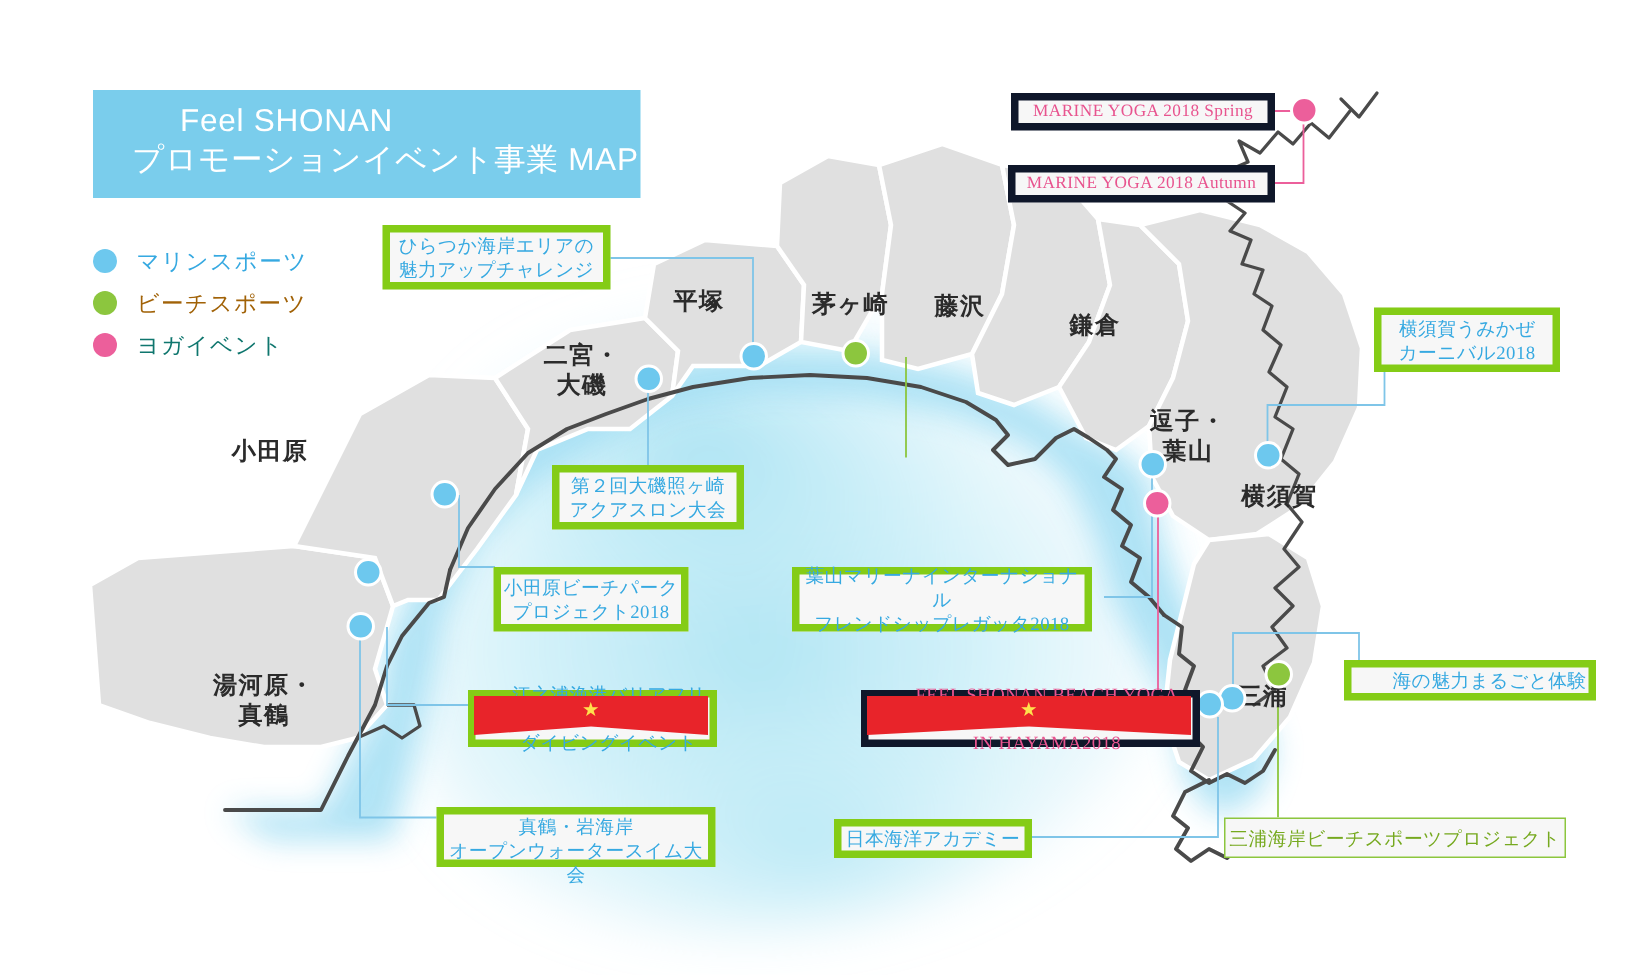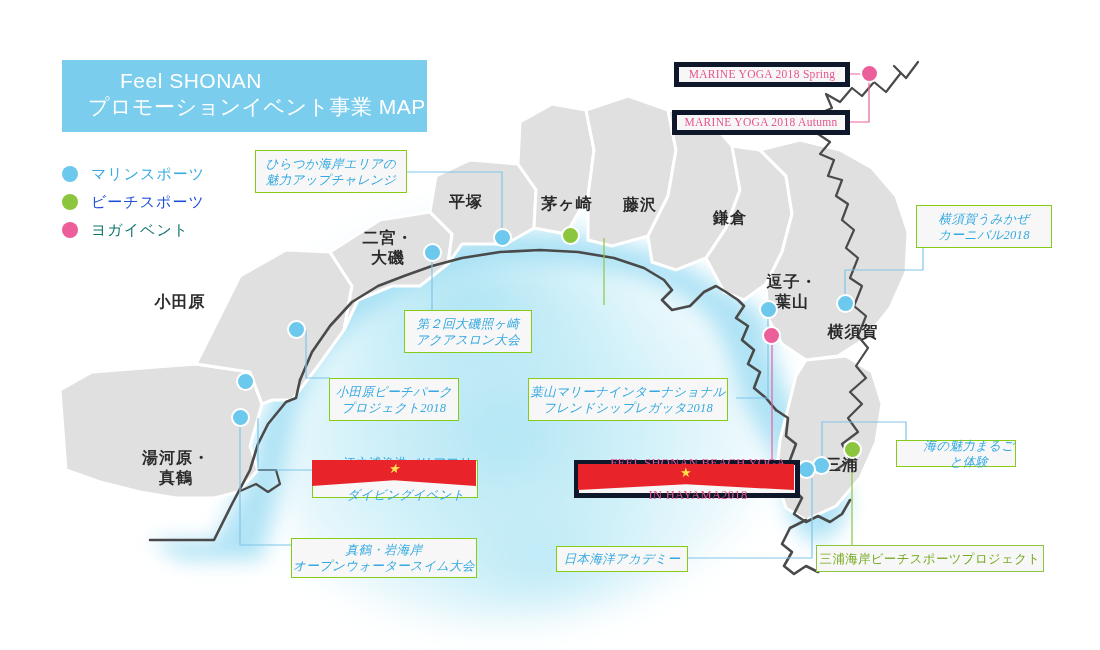--- a/index.html
+++ b/index.html
@@ -27,21 +27,21 @@
   .legend-dot{width:16px;height:16px;border-radius:50%;margin-right:13px;flex:none;}
   .legend-label{font-size:15px;letter-spacing:1px;}
 
   
   .callout{
     position:absolute;background:#F7F7F7;box-sizing:border-box;
     display:flex;align-items:center;justify-content:center;text-align:center;
     font-family:"Liberation Serif","DejaVu Serif",serif;
     line-height:1.28;letter-spacing:.3px;
   }
-  .c-blue{border:1px solid #84cc16;color:#36A9E1;font-style:italic;}
+  .c-blue{border:5px solid #84cc16;color:#36A9E1;}
   .c-green{border:1px solid #8CC63E;color:#76A91F;}
   .c-pink{border:5px solid #0f172a;color:#E8548F;margin-left:48px;}
   .callout span{display:block;width:100%;}
 
   
   .ribbon{
     position:absolute;left:-1px;top:-1px;width:23px;height:26px;
     background:#E8242A;
     clip-path:polygon(0 0,100% 0,100% 100%,50% 78%,0 100%);
     display:flex;align-items:flex-start;justify-content:center;
@@ -217,21 +217,21 @@
     <div class="title-l2">プロモーションイベント事業 MAP</div>
   </div>
 
   <div class="legend">
     <div class="legend-row">
       <span class="legend-dot" style="background:#6DC8EE"></span>
       <span class="legend-label" style="color:#36A9E1">マリンスポーツ</span>
     </div>
     <div class="legend-row">
       <span class="legend-dot" style="background:#8CC63E"></span>
-      <span class="legend-label" style="color:#1d4ed8">ビーチスポーツ</span>
+      <span class="legend-label" style="color:#a16207">ビーチスポーツ</span>
     </div>
     <div class="legend-row">
       <span class="legend-dot" style="background:#EC5F9B"></span>
       <span class="legend-label" style="color:#0f766e">ヨガイベント</span>
     </div>
   </div>
 
   <div class="place" style="left:140px;top:292px;width:80px;">小田原</div>
   <div class="place" style="left:348px;top:228px;width:80px;">二宮・
 大磯</div>
@@ -266,26 +266,26 @@
 
   <div class="callout c-pink" style="left:624px;top:110px;width:178px;height:25px;font-size:11.5px;">
     <span>MARINE YOGA 2018 Autumn</span>
   </div>
 
   <div class="callout c-blue" style="left:255px;top:150px;width:152px;height:43px;font-size:12.5px;flex-direction:column;">
     <span>ひらつか海岸エリアの</span>
     <span>魅力アップチャレンジ</span>
   </div>
 
-  <div class="callout c-blue" style="left:916px;top:205px;width:136px;height:43px;font-size:12.5px;flex-direction:column;">
+  <div class="callout c-blue" style="left:916px;top:205px;width:124px;height:43px;font-size:12.5px;flex-direction:column;">
     <span>横須賀うみかぜ</span>
     <span>カーニバル2018</span>
   </div>
 
-  <div class="callout c-blue" style="left:368px;top:310px;width:128px;height:43px;font-size:12.5px;flex-direction:column;margin-left:36px;">
+  <div class="callout c-blue" style="left:368px;top:310px;width:128px;height:43px;font-size:12.5px;flex-direction:column;">
     <span>第２回大磯照ヶ崎</span>
     <span>アクアスロン大会</span>
   </div>
 
 
   <div class="callout c-blue" style="left:329px;top:378px;width:130px;height:43px;font-size:12.5px;flex-direction:column;">
     <span>小田原ビーチパーク</span>
     <span>プロジェクト2018</span>
   </div>
 
@@ -303,25 +303,25 @@
   </div>
 
   <div class="callout c-pink has-ribbon" style="left:526px;top:460px;width:226px;height:38px;font-size:12.5px;flex-direction:column;">
     <span class="ribbon pinkstar">
       <span class="star">★</span>
     </span>
     <span>FEEL SHONAN BEACH YOGA WEEK</span>
     <span>IN HAYAMA2018</span>
   </div>
 
-  <div class="callout c-blue" style="left:896px;top:440px;width:120px;height:27px;font-size:12.5px;padding-left:26px;">
+  <div class="callout c-blue" style="left:896px;top:440px;width:168px;height:27px;font-size:12.5px;padding-left:26px;">
     <span>海の魅力まるごと体験</span>
   </div>
 
-  <div class="callout c-blue" style="left:291px;top:538px;width:186px;height:40px;font-size:12.5px;flex-direction:column;">
+  <div class="callout c-blue" style="left:291px;top:538px;width:186px;height:40px;font-size:12.5px;flex-direction:column;justify-content:space-between;">
     <span>真鶴・岩海岸</span>
     <span>オープンウォータースイム大会</span>
   </div>
 
   <div class="callout c-blue" style="left:556px;top:546px;width:132px;height:26px;font-size:12.5px;">
     <span>日本海洋アカデミー</span>
   </div>
 
   <div class="callout c-green" style="left:816px;top:545px;width:228px;height:27px;font-size:12.5px;justify-content:center;">
     <span>三浦海岸ビーチスポーツプロジェクト</span>

